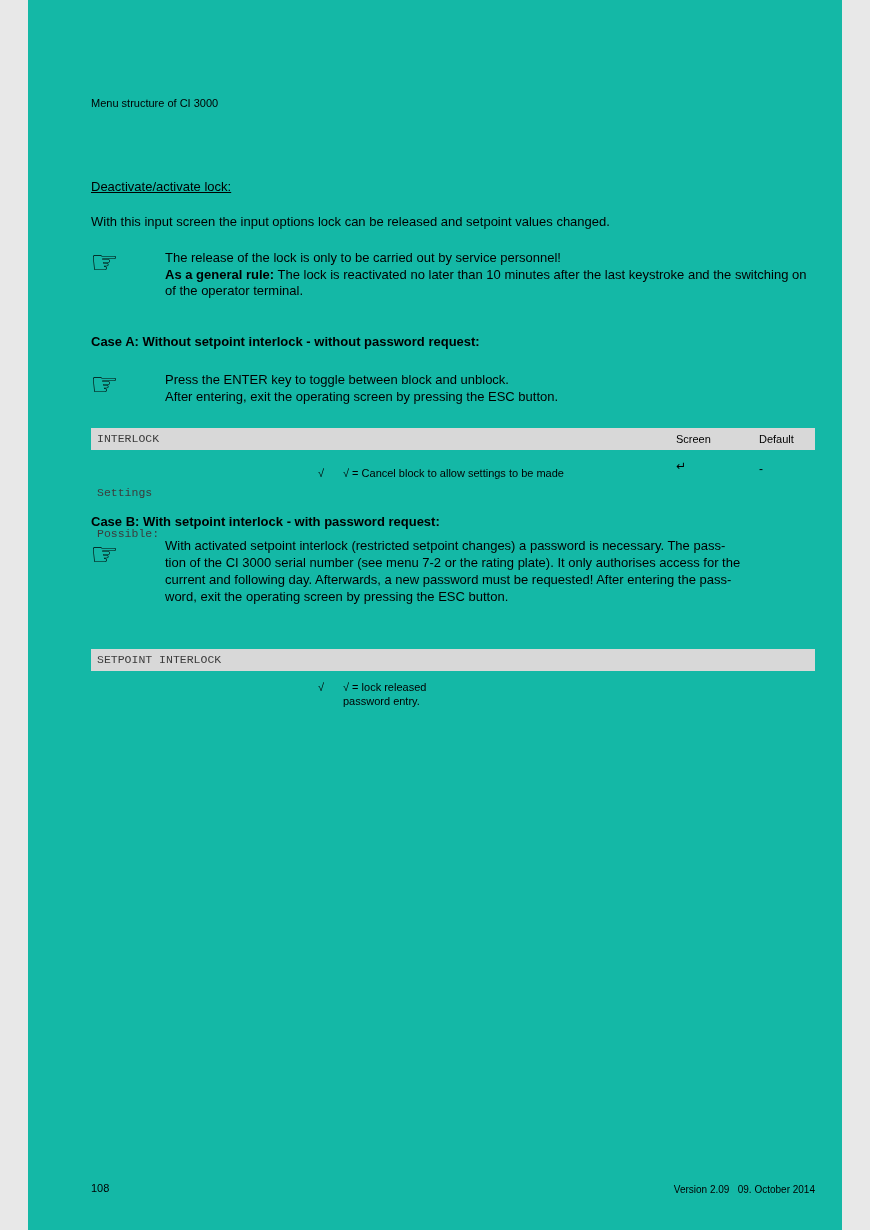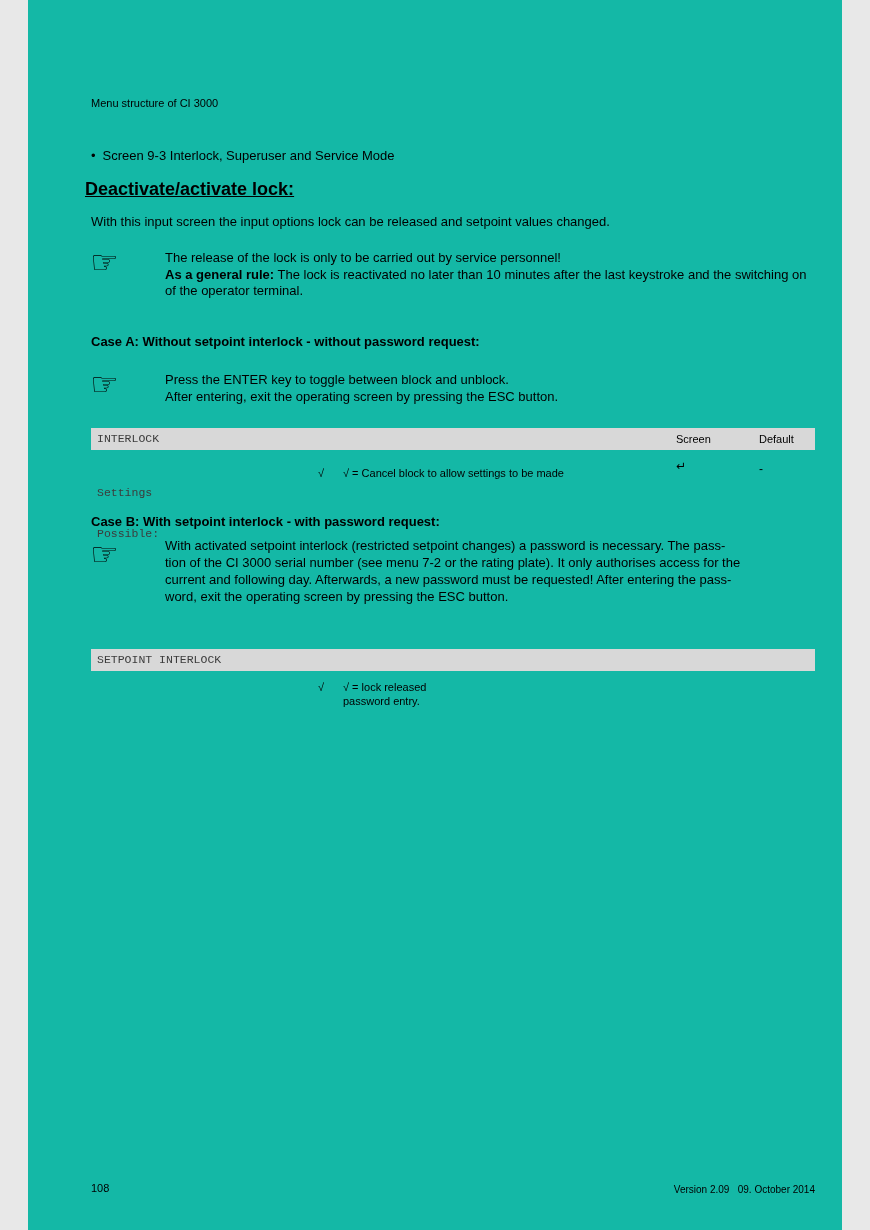--- a/index.html
+++ b/index.html
@@ -15,22 +15,22 @@
     margin: 0 auto;
   }
   .abs { position: absolute; }
 
   .page-header { left: 63px; top: 97px; font-size: 11px; }
 
   .bullet-line { left: 63px; top: 148px; font-size: 13px; }
   .bullet-line .bullet { margin-right: 7px; }
 
   .section-title {
-    left: 57px; top: 179px;
-    font-size: 18px; font-weight: bold; text-decoration: underline;
+    left: 63px; top: 179px;
+    font-size: 13px; font-weight: normal; text-decoration: underline;
   }
 
   .intro-para { left: 63px; top: 214px; font-size: 13px; }
 
   .hand-icon {
     font-family: "DejaVu Sans", sans-serif;
     font-size: 32px;
     line-height: 32px;
     color: #000;
   }
@@ -137,23 +137,20 @@
     white-space: pre;
   }
 </style>
 </head>
 <body>
 
 <div class="page">
 
   <div class="abs page-header">Menu structure of CI 3000</div>
 
-  <div class="abs bullet-line">
-    <span class="bullet">•</span><span>Screen 9-3 Interlock, Superuser and Service Mode</span>
-  </div>
 
   <div class="abs section-title">Deactivate/activate lock:</div>
 
   <div class="abs intro-para">With this input screen the input options lock can be released and setpoint values changed.</div>
 
   <div class="abs hand-icon hand-1">☞</div>
   <div class="abs note-block note-1">
     <span>The release of the lock is only to be carried out by service personnel!</span><br>
     <b>As a general rule:</b><span> The lock is reactivated no later than 10 minutes after the last keystroke and the switching on of the operator terminal.</span>
   </div>

